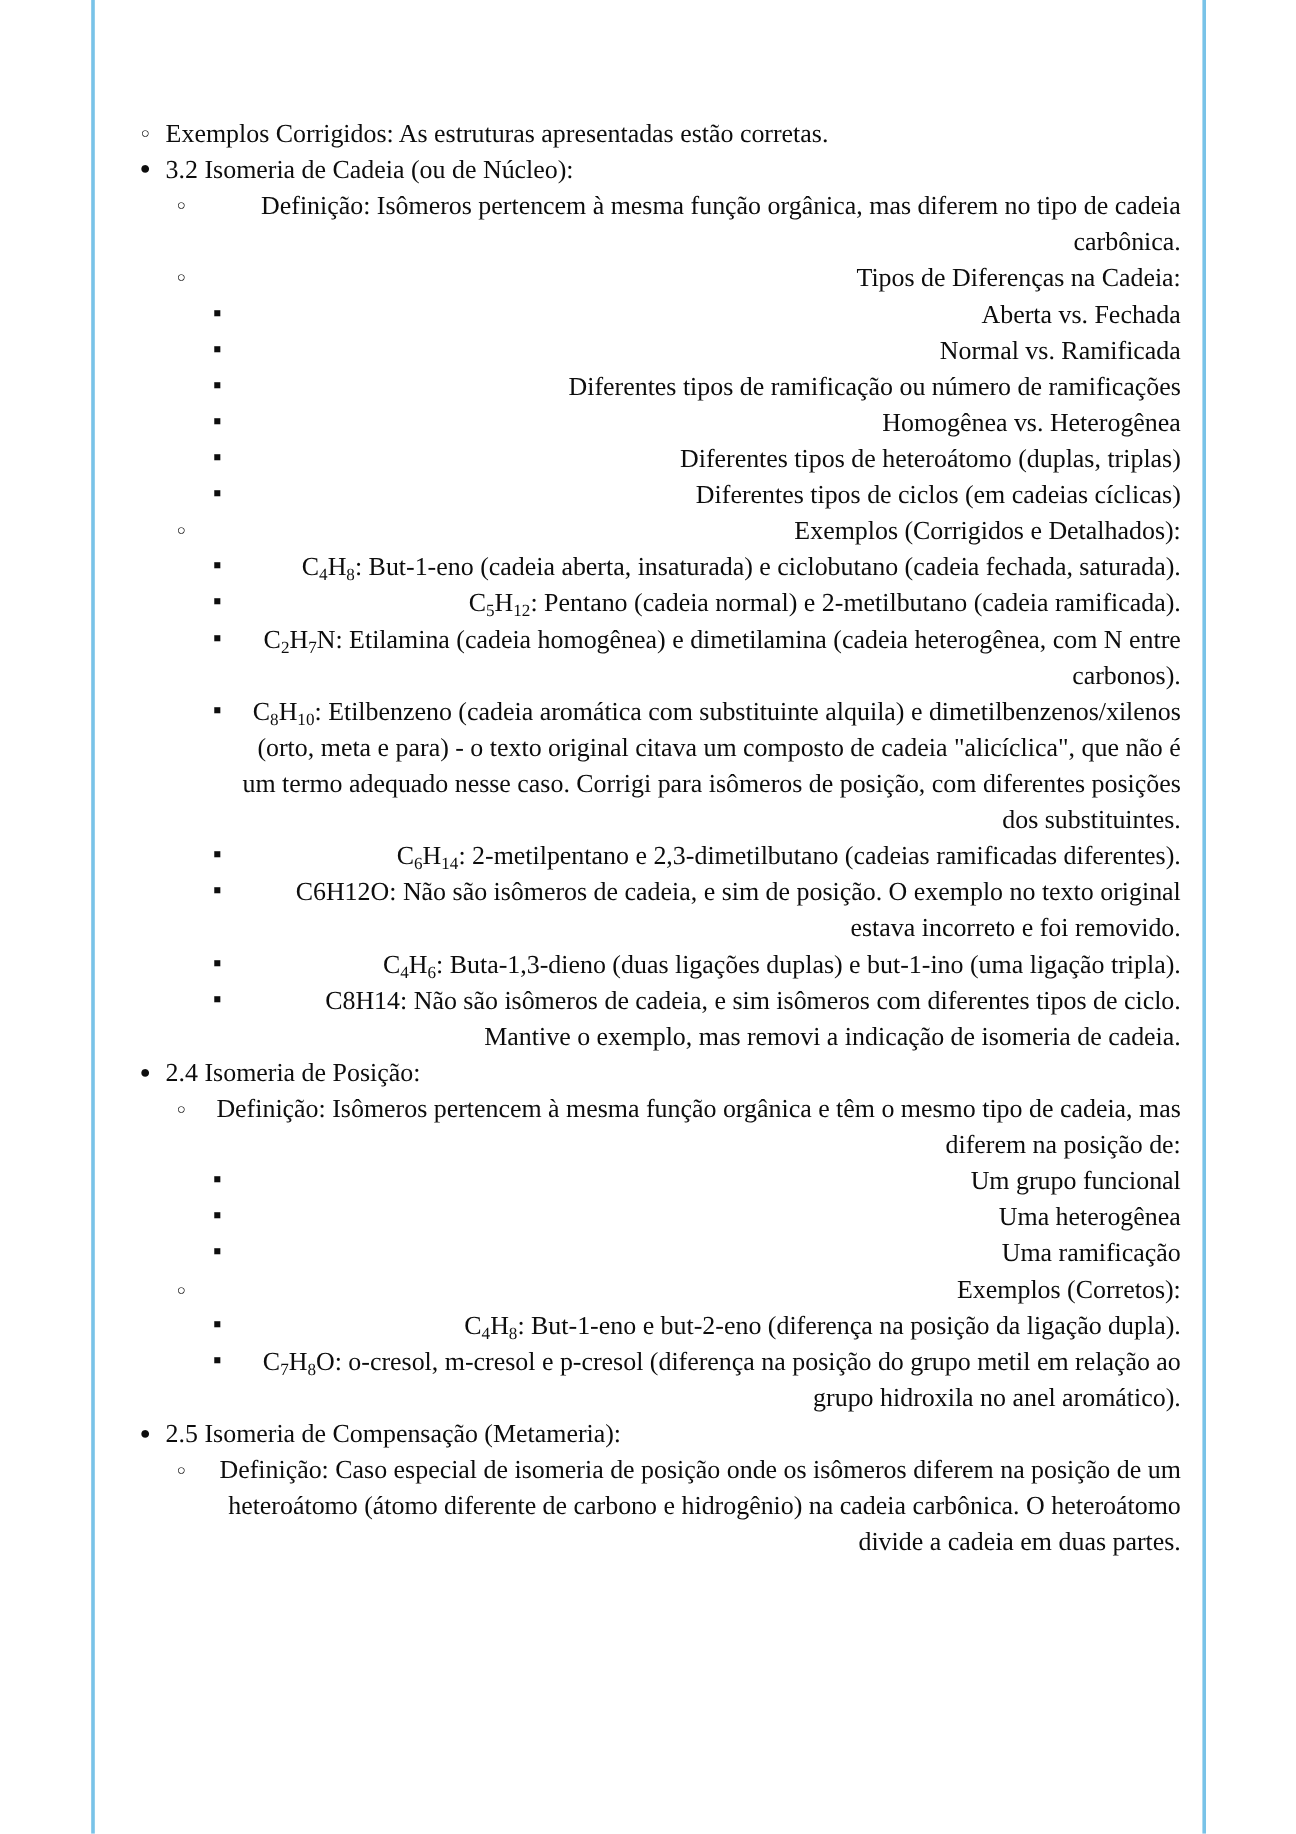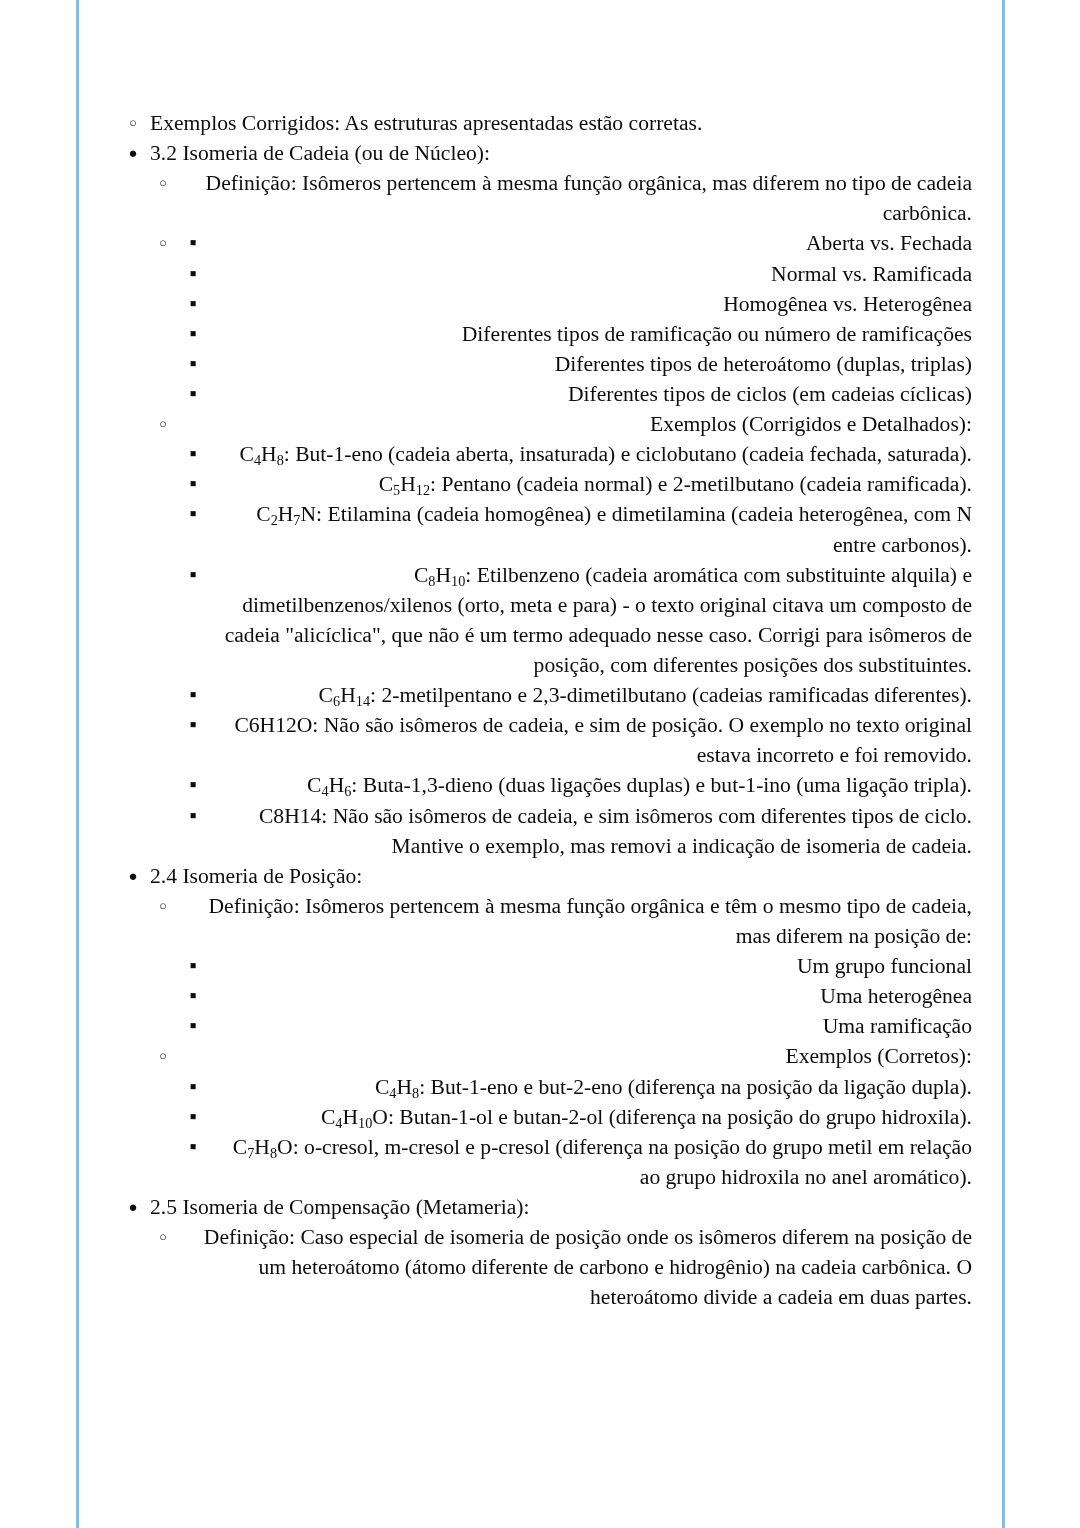--- a/index.html
+++ b/index.html
@@ -30,21 +30,21 @@
 
   .page-body {
     position: absolute;
     left: 108px;
     top: 96px;
     width: 876px;
   }
 
   ul.outline {
     list-style: none;
-    margin: 12px;
+    margin: 0;
     padding: 0;
   }
   ul.outline ul {
     list-style: none;
     margin: 0;
     padding: 0;
   }
 
   li.node {
     position: relative;
@@ -113,39 +113,40 @@
       <span class="node-text">3.2 Isomeria de Cadeia (ou de Núcleo):</span>
 
       <ul class="lvl2-list">
         <li class="node lvl2">
           <span class="marker"></span>
           <span class="node-text">Definição: Isômeros pertencem à mesma função orgânica, mas diferem no tipo de cadeia carbônica.</span>
         </li>
 
         <li class="node lvl2">
           <span class="marker"></span>
+          <span class="node-text">Tipos de Diferenças na Cadeia:</span>
           <ul class="lvl3-list">
               <li class="node lvl3">
                 <span class="marker"></span>
                 <span class="node-text">Aberta vs. Fechada</span>
               </li>
               <li class="node lvl3">
                 <span class="marker"></span>
                 <span class="node-text">Normal vs. Ramificada</span>
               </li>
               <li class="node lvl3">
                 <span class="marker"></span>
+                <span class="node-text">Diferentes tipos de ramificação ou número de ramificações</span>
+              </li>
+              <li class="node lvl3">
+                <span class="marker"></span>
                 <span class="node-text">Homogênea vs. Heterogênea</span>
               </li>
               <li class="node lvl3">
                 <span class="marker"></span>
-                <span class="node-text">Diferentes tipos de ramificação ou número de ramificações</span>
-              </li>
-              <li class="node lvl3">
-                <span class="marker"></span>
                 <span class="node-text">Diferentes tipos de heteroátomo (duplas, triplas)</span>
               </li>
               <li class="node lvl3">
                 <span class="marker"></span>
                 <span class="node-text">Diferentes tipos de ciclos (em cadeias cíclicas)</span>
               </li>
             </ul>
         </li>
 
         <li class="node lvl2">
@@ -213,24 +214,20 @@
             </ul>
         </li>
 
         <li class="node lvl2">
           <span class="marker"></span>
           <span class="node-text">Exemplos (Corretos):</span>
           <ul class="lvl3-list">
               <li class="node lvl3">
                 <span class="marker"></span>
                 <span class="node-text"><span>C<sub>4</sub>H<sub>8</sub></span>: But-1-eno e but-2-eno (diferença na posição da ligação dupla).</span>
-              </li>
-              <li class="node lvl3">
-                <span class="marker"></span>
-                <span class="node-text"><span>C<sub>4</sub>H<sub>10</sub>O</span>: Butan-1-ol e butan-2-ol (diferença na posição do grupo hidroxila).</span>
               </li>
               <li class="node lvl3">
                 <span class="marker"></span>
                 <span class="node-text"><span>C<sub>7</sub>H<sub>8</sub>O</span>: o-cresol, m-cresol e p-cresol (diferença na posição do grupo metil em relação ao grupo hidroxila no anel aromático).</span>
               </li>
             </ul>
         </li>
       </ul>
     </li>
 

